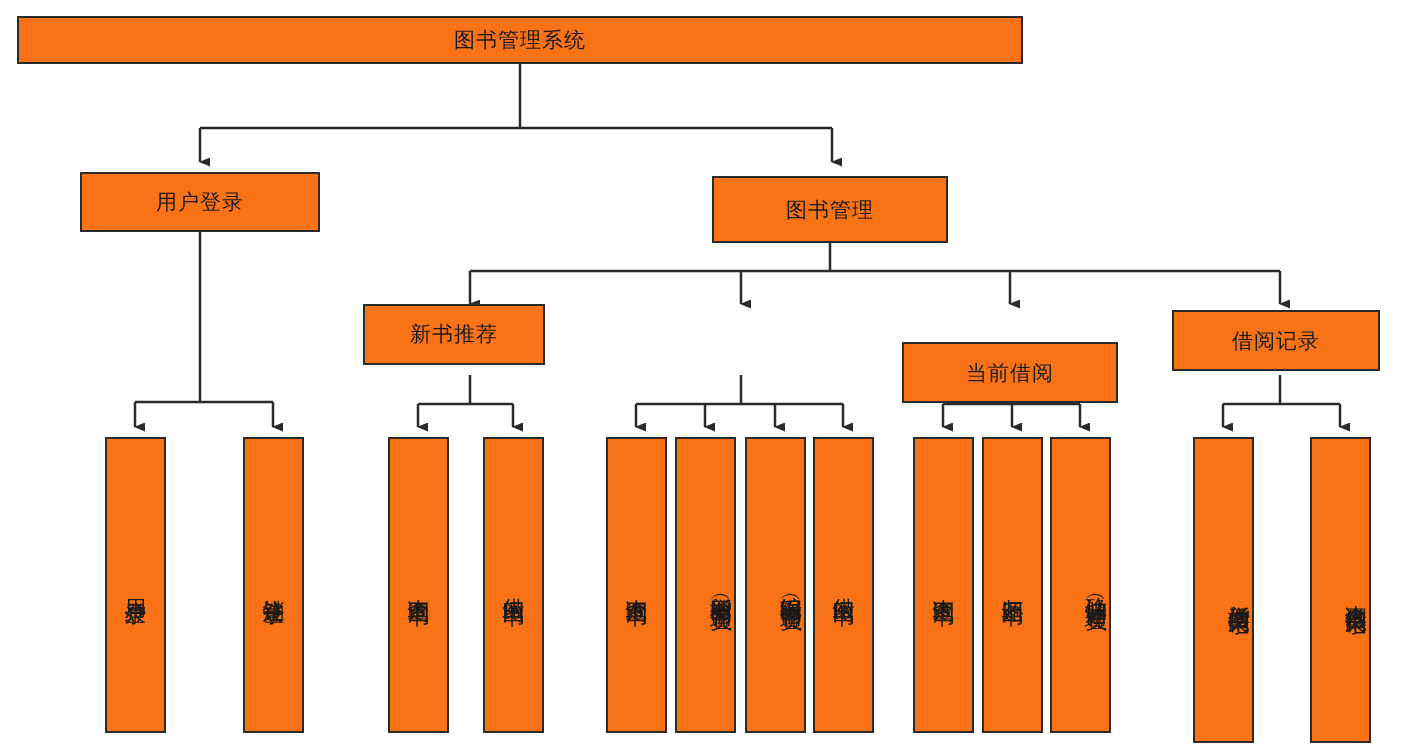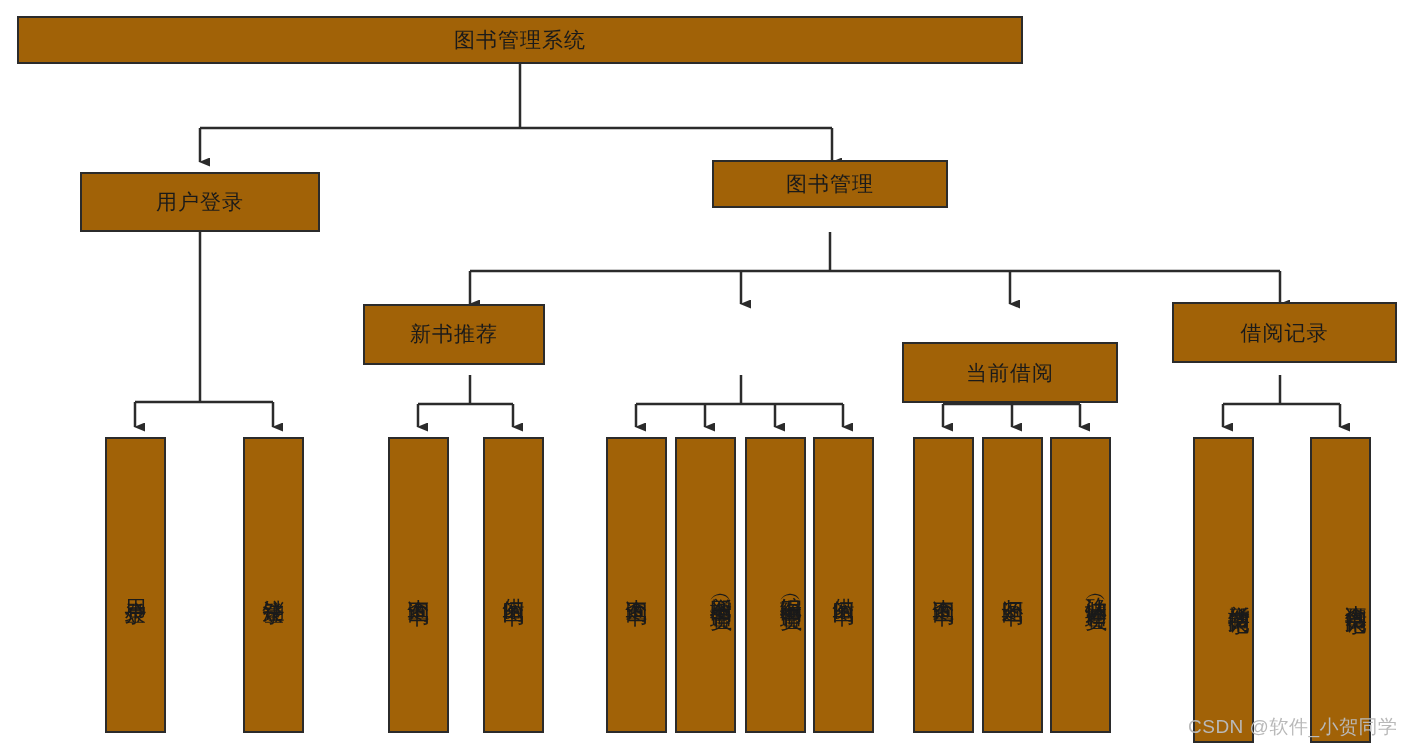--- a/index.html
+++ b/index.html
@@ -14,21 +14,21 @@
     position: relative;
     width: 1405px;
     height: 747px;
     background: #ffffff;
     overflow: hidden;
   }
   .node {
     position: absolute;
     box-sizing: border-box;
     border: 2px solid #2b2b2b;
-    background: #a16207;
+    background: #f97316;
     display: flex;
     align-items: center;
     justify-content: center;
     color: #1a1a1a;
   }
   .node.h-label {
     font-size: 21px;
     letter-spacing: 1px;
     line-height: 1.2;
   }
@@ -116,35 +116,34 @@
       <path d="M1280,375 L1280,404"></path>
       <path d="M1223,404 L1340,404"></path>
       <path d="M1223,404 L1223,427" marker-end="url(#arrowhead)"></path>
       <path d="M1340,404 L1340,427" marker-end="url(#arrowhead)"></path>
     </g>
   </svg>
 
   <div class="node h-label" id="node-root" style="left: 17px; top: 16px; width: 1006px; height: 48px;">图书管理系统</div>
 
   <div class="node h-label" style="left: 80px; top: 172px; width: 240px; height: 60px;">用户登录</div>
-  <div class="node h-label" style="left: 712px; top: 160px; width: 236px; height: 48px;">图书管理</div>
+  <div class="node h-label" style="left: 712px; top: 176px; width: 236px; height: 67px;">图书管理</div>
 
   <div class="node h-label" style="left: 363px; top: 304px; width: 182px; height: 61px; font-family: Liberation Serif, serif;">新书推荐</div>
   <div class="node h-label" style="left: 902px; top: 314px; width: 216px; height: 61px; margin-top: 28px;">当前借阅</div>
-  <div class="node h-label" style="left: 1172px; top: 302px; width: 225px; height: 61px; text-align: center;">借阅记录</div>
+  <div class="node h-label" style="left: 1172px; top: 310px; width: 208px; height: 61px; text-align: center;">借阅记录</div>
 
   <div class="node v-label center-v" style="left: 105px; top: 437px; width: 61px; height: 296px;">用户登录</div>
   <div class="node v-label center-v" style="left: 243px; top: 437px; width: 61px; height: 296px;">注销登录</div>
   <div class="node v-label center-v" style="left: 388px; top: 437px; width: 61px; height: 296px;">查询图书</div>
   <div class="node v-label center-v" style="left: 483px; top: 437px; width: 61px; height: 296px;">借阅图书</div>
   <div class="node v-label center-v" style="left: 606px; top: 437px; width: 61px; height: 296px;">查询图书</div>
   <div class="node v-label" style="left: 675px; top: 437px; width: 61px; height: 296px;">新增图书（管理员）</div>
   <div class="node v-label" style="left: 745px; top: 437px; width: 61px; height: 296px;">编辑图书（管理员）</div>
   <div class="node v-label center-v" style="left: 813px; top: 437px; width: 61px; height: 296px;">借阅图书</div>
   <div class="node v-label center-v" style="left: 913px; top: 437px; width: 61px; height: 296px;">查询图书</div>
   <div class="node v-label center-v" style="left: 982px; top: 437px; width: 61px; height: 296px;">归还图书</div>
   <div class="node v-label" style="left: 1050px; top: 437px; width: 61px; height: 296px;">确认归还（管理员）</div>
   <div class="node v-label" style="left: 1193px; top: 437px; width: 61px; height: 306px;">新增借阅记录</div>
   <div class="node v-label" style="left: 1310px; top: 437px; width: 61px; height: 306px;">查询借阅记录</div>
 
-  <div class="watermark">CSDN @软件_小贺同学</div>
 
 </div>
 
 </body></html>

